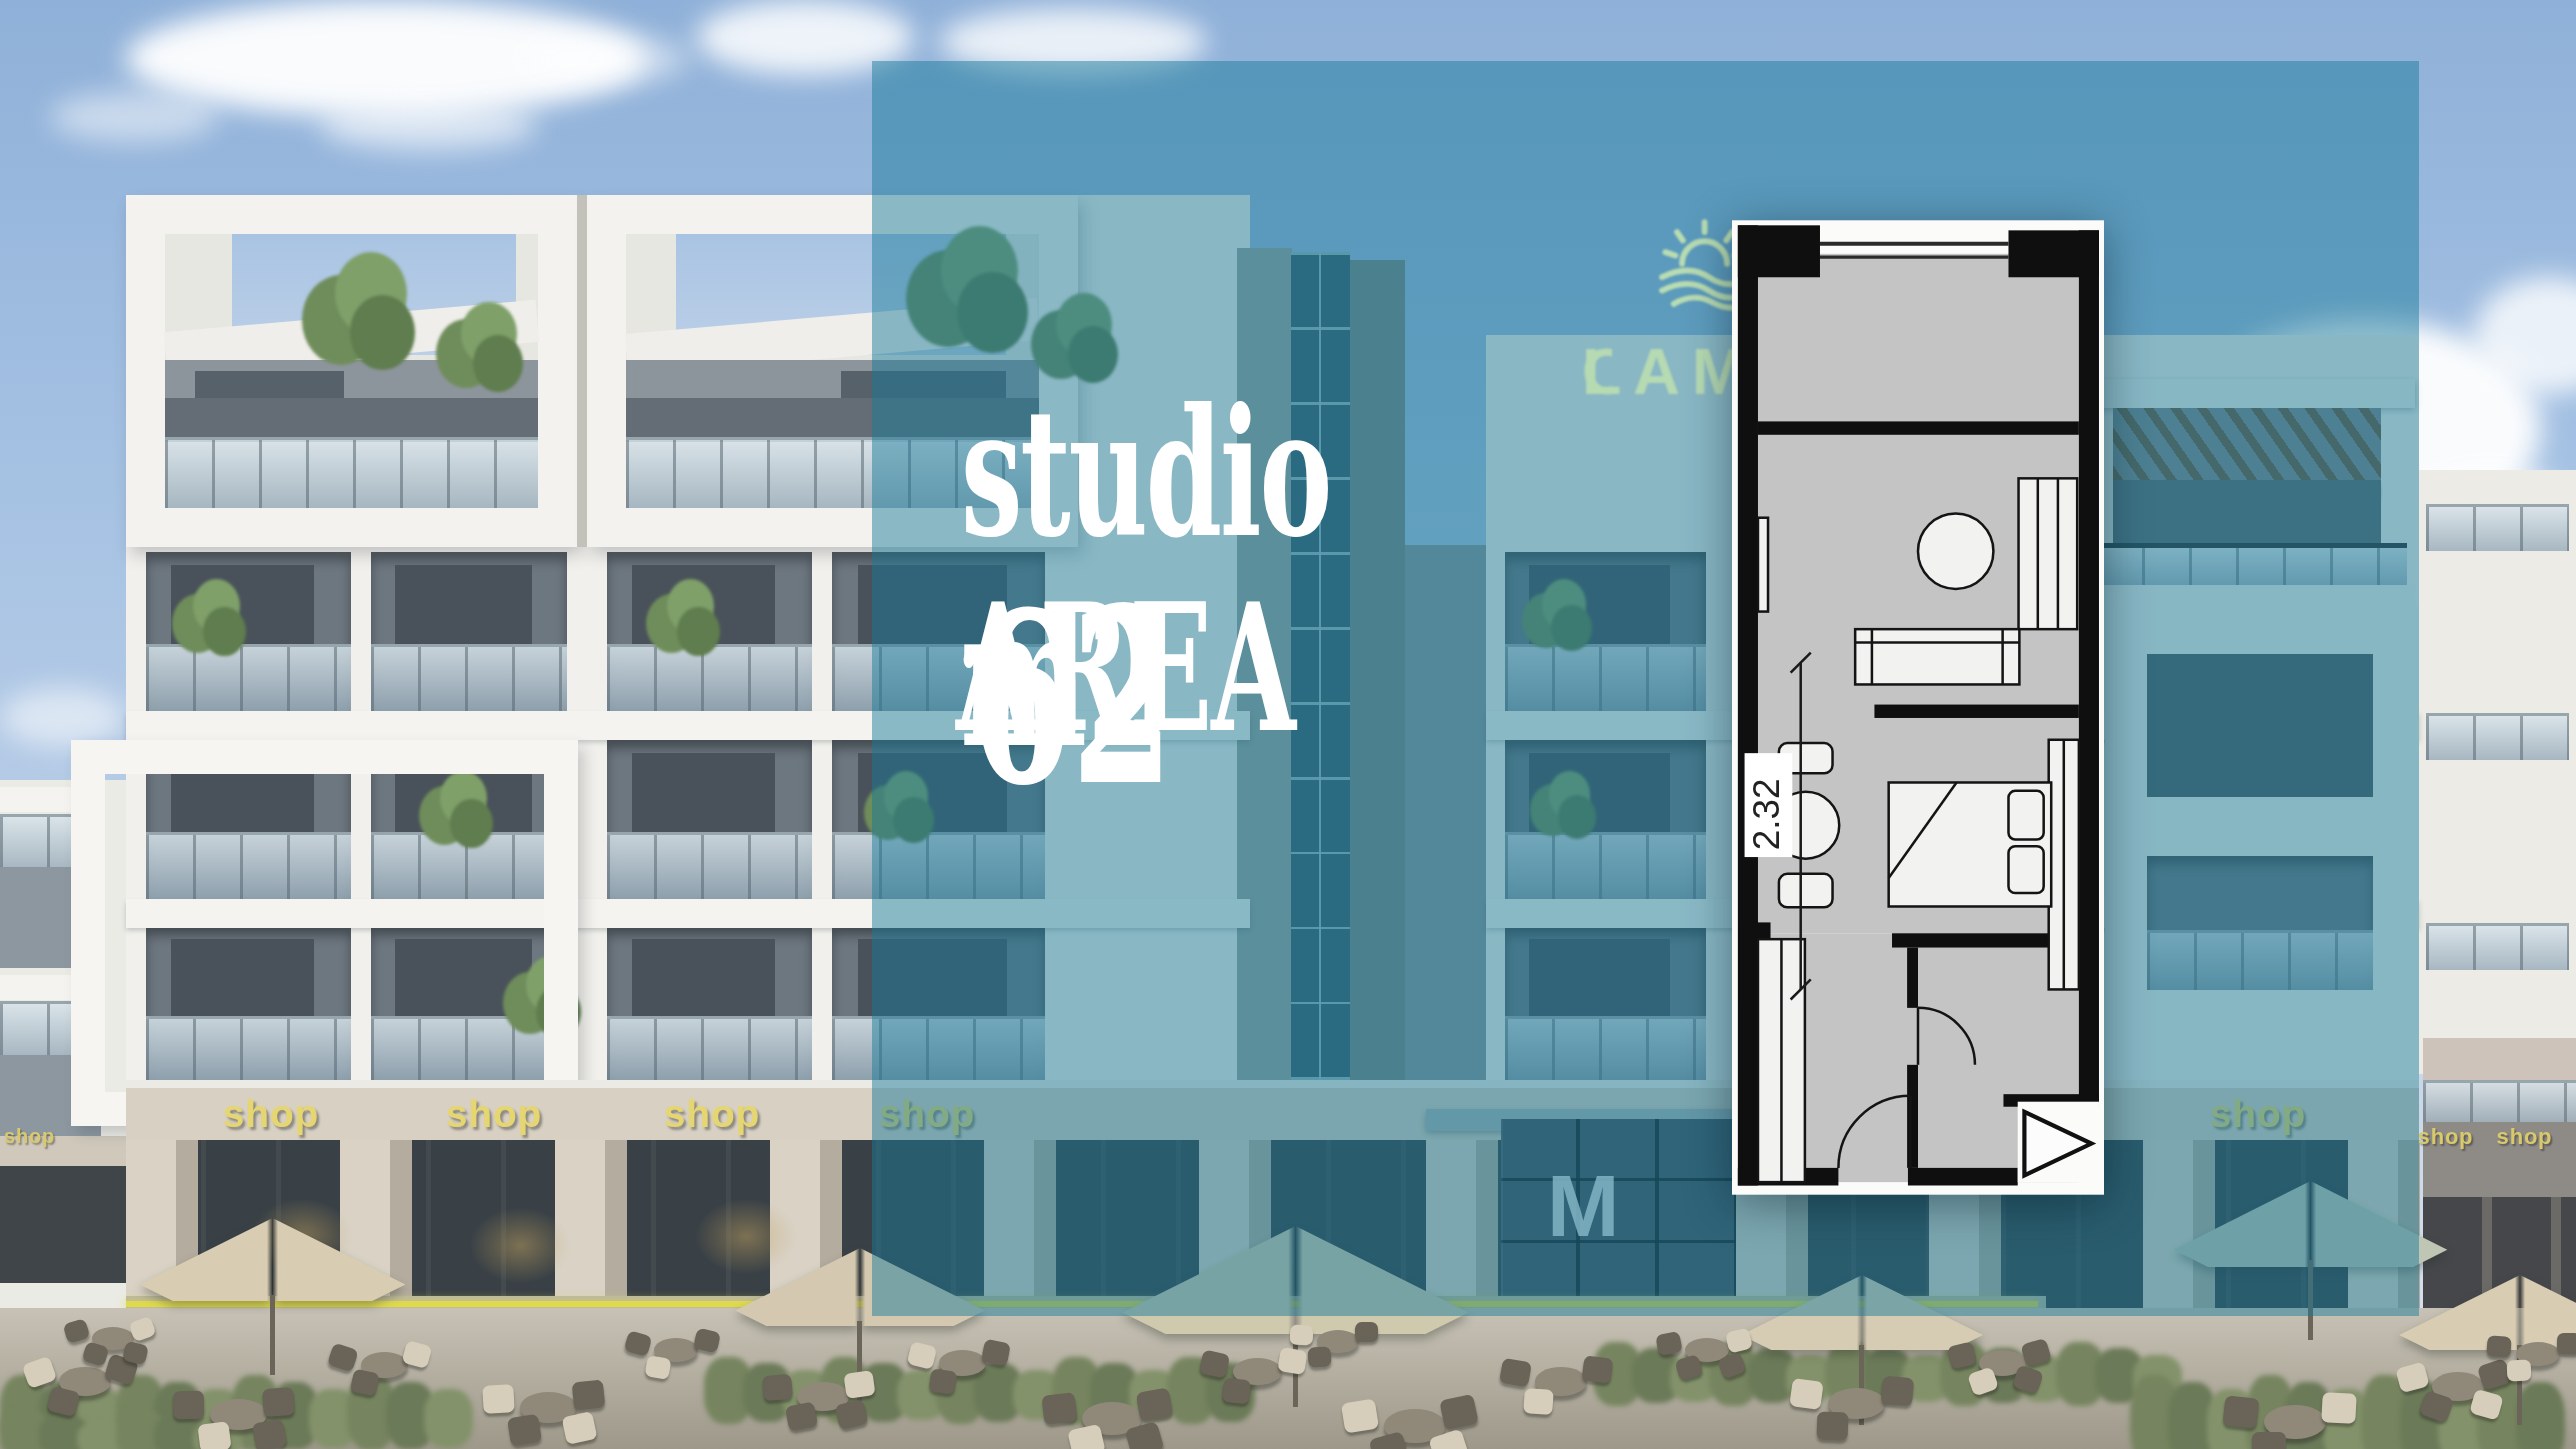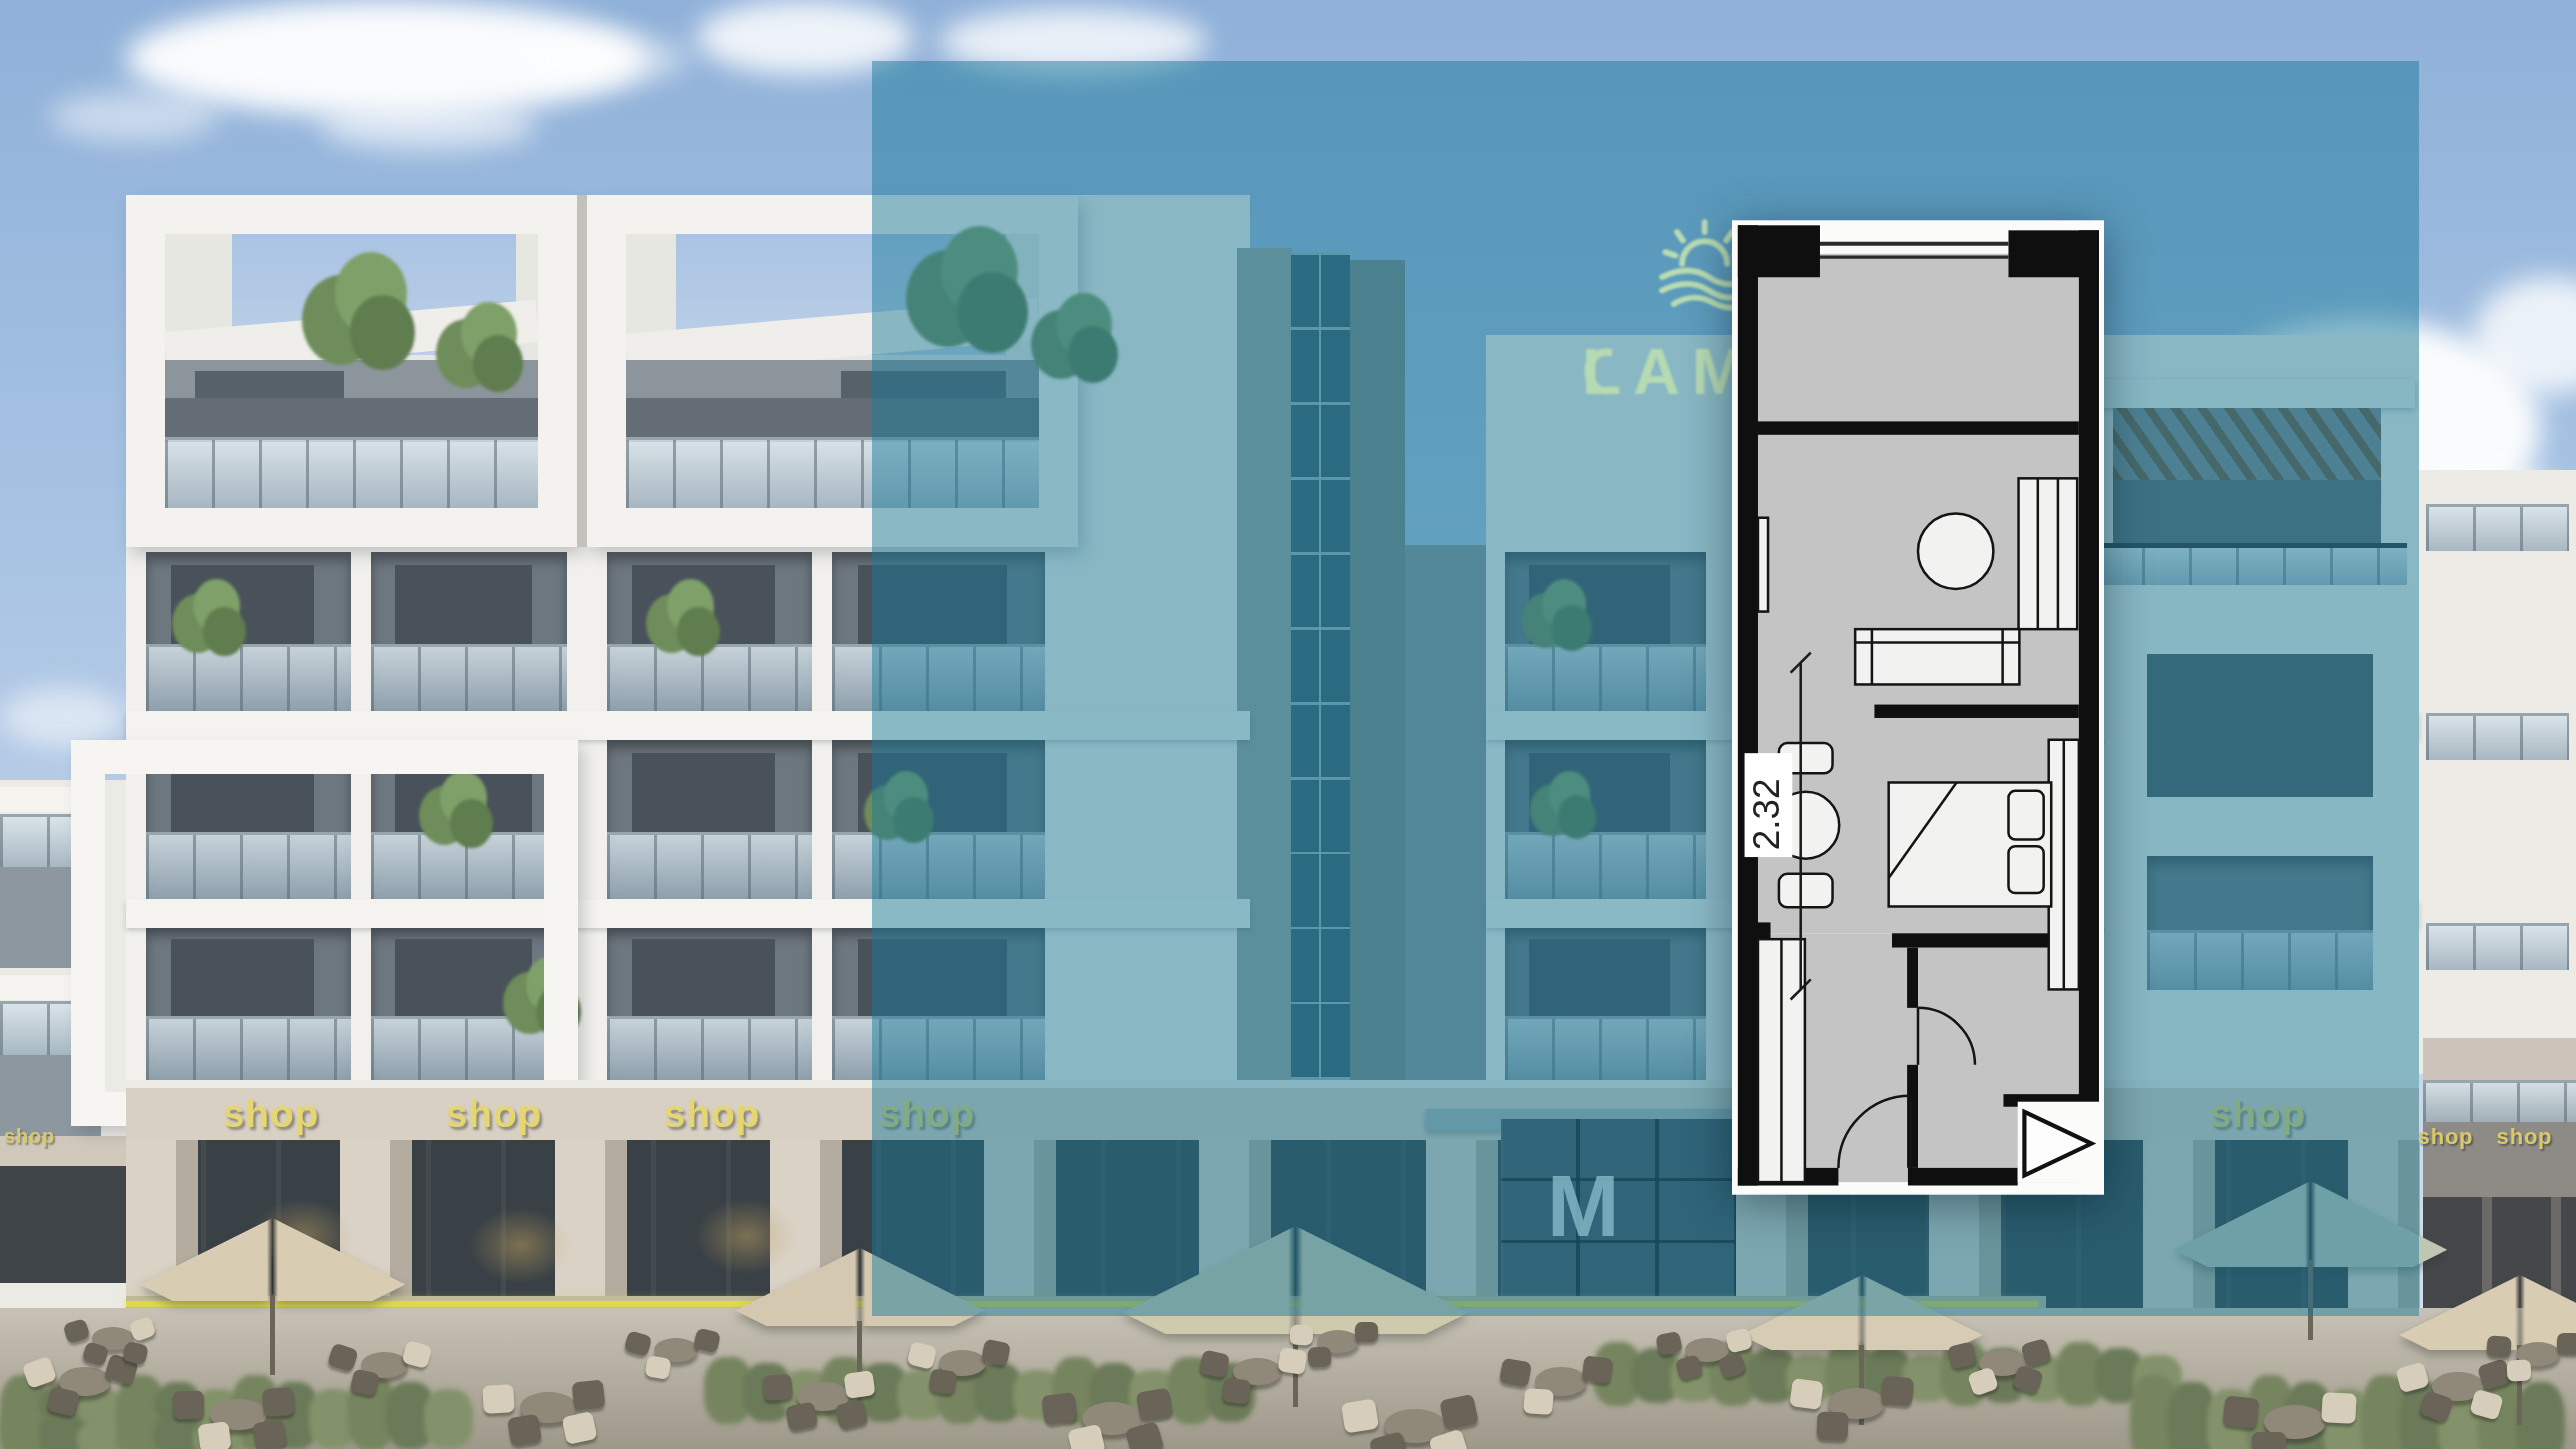--- a/index.html
+++ b/index.html
@@ -525,20 +525,29 @@
         <path d="M6 90 Q38 74 62 90 T112 92"></path>
         <path d="M20 106 Q44 92 66 104 T108 106"></path>
       </g>
     </svg>
     <div id="logo-text">
       <span>LAM</span>
         <span id="logo-partial">O</span>
     </div>
   </div>
 
+  <div id="headline" class="z7">
+    <div id="hl1">studio</div>
+    <div id="hl2">
+      <span class="w">AREA</span>
+      <span class="n">62</span>
+      <span class="dot">.</span>
+      <span class="u">m2</span>
+    </div>
+  </div>
 
   <svg id="floorplan" class="z8" width="372" height="975" viewBox="0 0 444 1163">
     <rect x="0" y="0" width="444" height="1163" fill="#fbfbfa"></rect>
 
     <rect x="31" y="40" width="383" height="200" fill="#c4c4c4"></rect>
     <rect x="31" y="240" width="383" height="611" fill="#c4c4c4"></rect>
     <rect x="31" y="851" width="383" height="297" fill="#c4c4c4"></rect>
 
     <line x1="105" y1="28" x2="330" y2="28" stroke="#2a2a2a" stroke-width="5"></line>
     <line x1="105" y1="44" x2="330" y2="44" stroke="#2a2a2a" stroke-width="4"></line>

